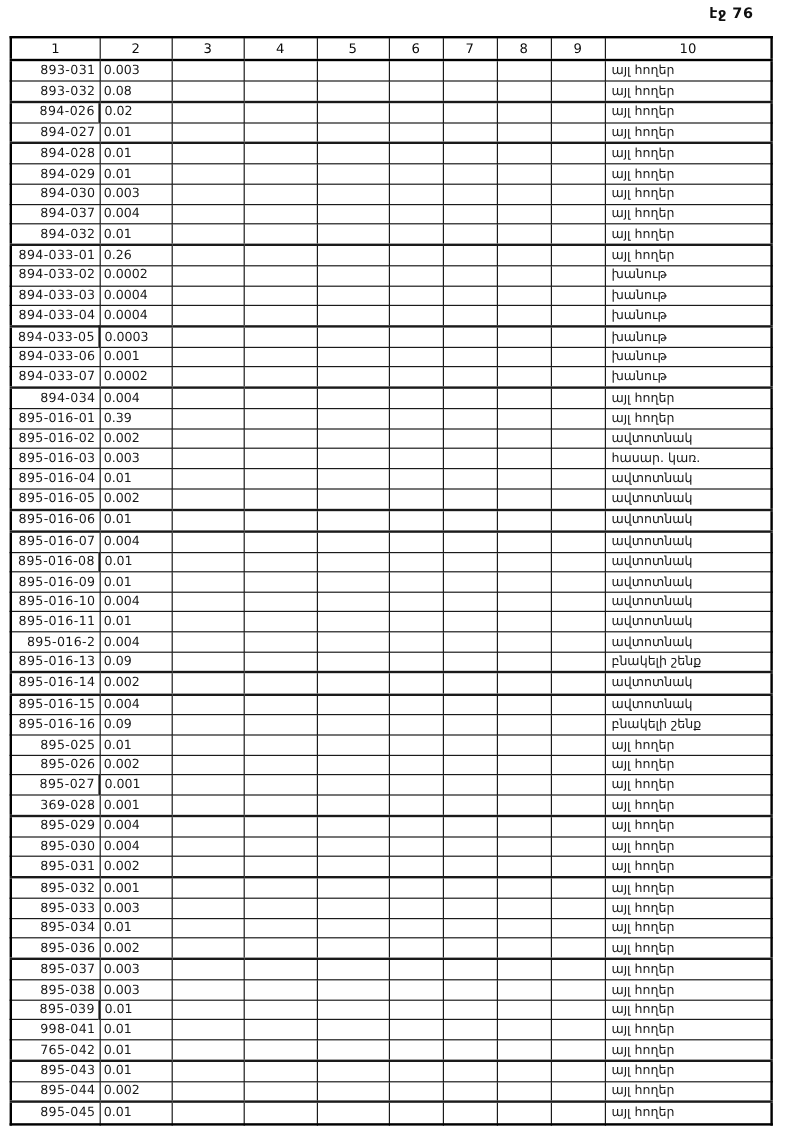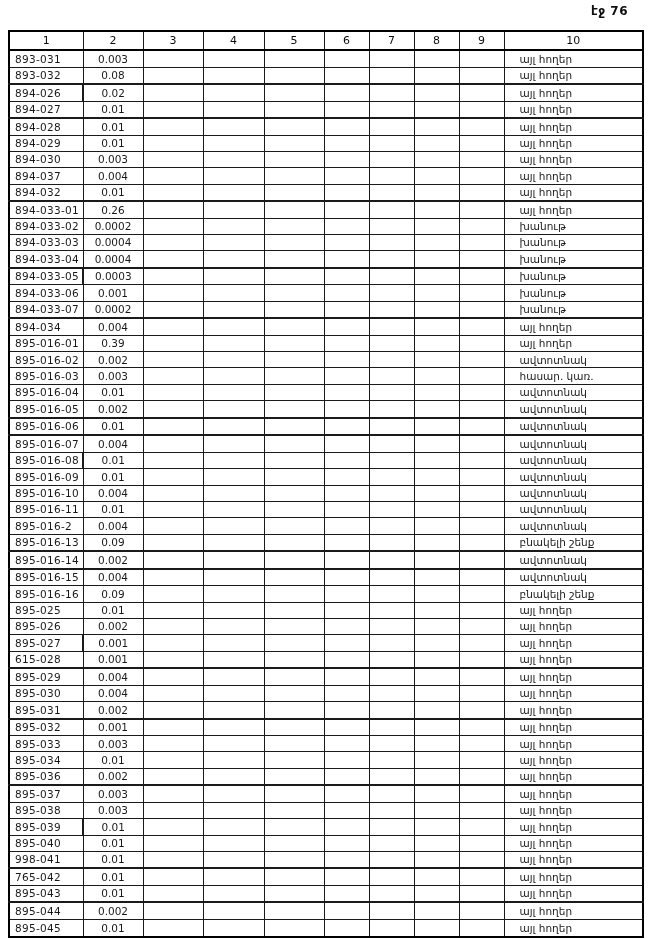--- a/index.html
+++ b/index.html
@@ -54,23 +54,23 @@
     vertical-align: middle;
   }
   thead th {
     height: 17px;
     font-size: 11px;
     font-weight: normal;
     text-align: center;
     border-bottom: 2px solid #000;
     color: #0d0d0d;
   }
-  td.code  { text-align: left; padding-left: 5px; letter-spacing: 0.3px; margin-top: 23px; }
-  td.value { text-align: center; }
-  td.use   { text-align: left; padding-left: 15px; }
+  td.code  { text-align: right; padding-left: 5px; letter-spacing: 0.3px; margin-top: 23px; }
+  td.value { text-align: left; }
+  td.use   { text-align: left; padding-left: 5px; }
   
   tbody tr:nth-child(7n+2) td { border-bottom-width: 2px; }
   tbody tr:nth-child(9n+5) td { border-top-width: 2px; }
   tbody tr:nth-child(11n+3) td.code { border-right-width: 2px; }
   tbody td { color: #1a1a1a; }
 </style>
 </head>
 <body>
 
 <div class="scan-page">
@@ -567,21 +567,21 @@
     <td></td>
     <td></td>
     <td></td>
     <td></td>
     <td></td>
     <td></td>
     <td class="use">այլ հողեր</td>
   </tr>
 
   <tr>
-    <td class="code">615-028</td>
+    <td class="code">369-028</td>
     <td class="value">0.001</td>
     <td></td>
     <td></td>
     <td></td>
     <td></td>
     <td></td>
     <td></td>
     <td></td>
     <td class="use">այլ հողեր</td>
   </tr>
@@ -709,32 +709,20 @@
     <td></td>
     <td></td>
     <td></td>
     <td></td>
     <td></td>
     <td></td>
     <td></td>
     <td class="use">այլ հողեր</td>
   </tr>
 
-  <tr>
-    <td class="code">895-040</td>
-    <td class="value">0.01</td>
-    <td></td>
-    <td></td>
-    <td></td>
-    <td></td>
-    <td></td>
-    <td></td>
-    <td></td>
-    <td class="use">այլ հողեր</td>
-  </tr>
 
   <tr>
     <td class="code">998-041</td>
     <td class="value">0.01</td>
     <td></td>
     <td></td>
     <td></td>
     <td></td>
     <td></td>
     <td></td>

